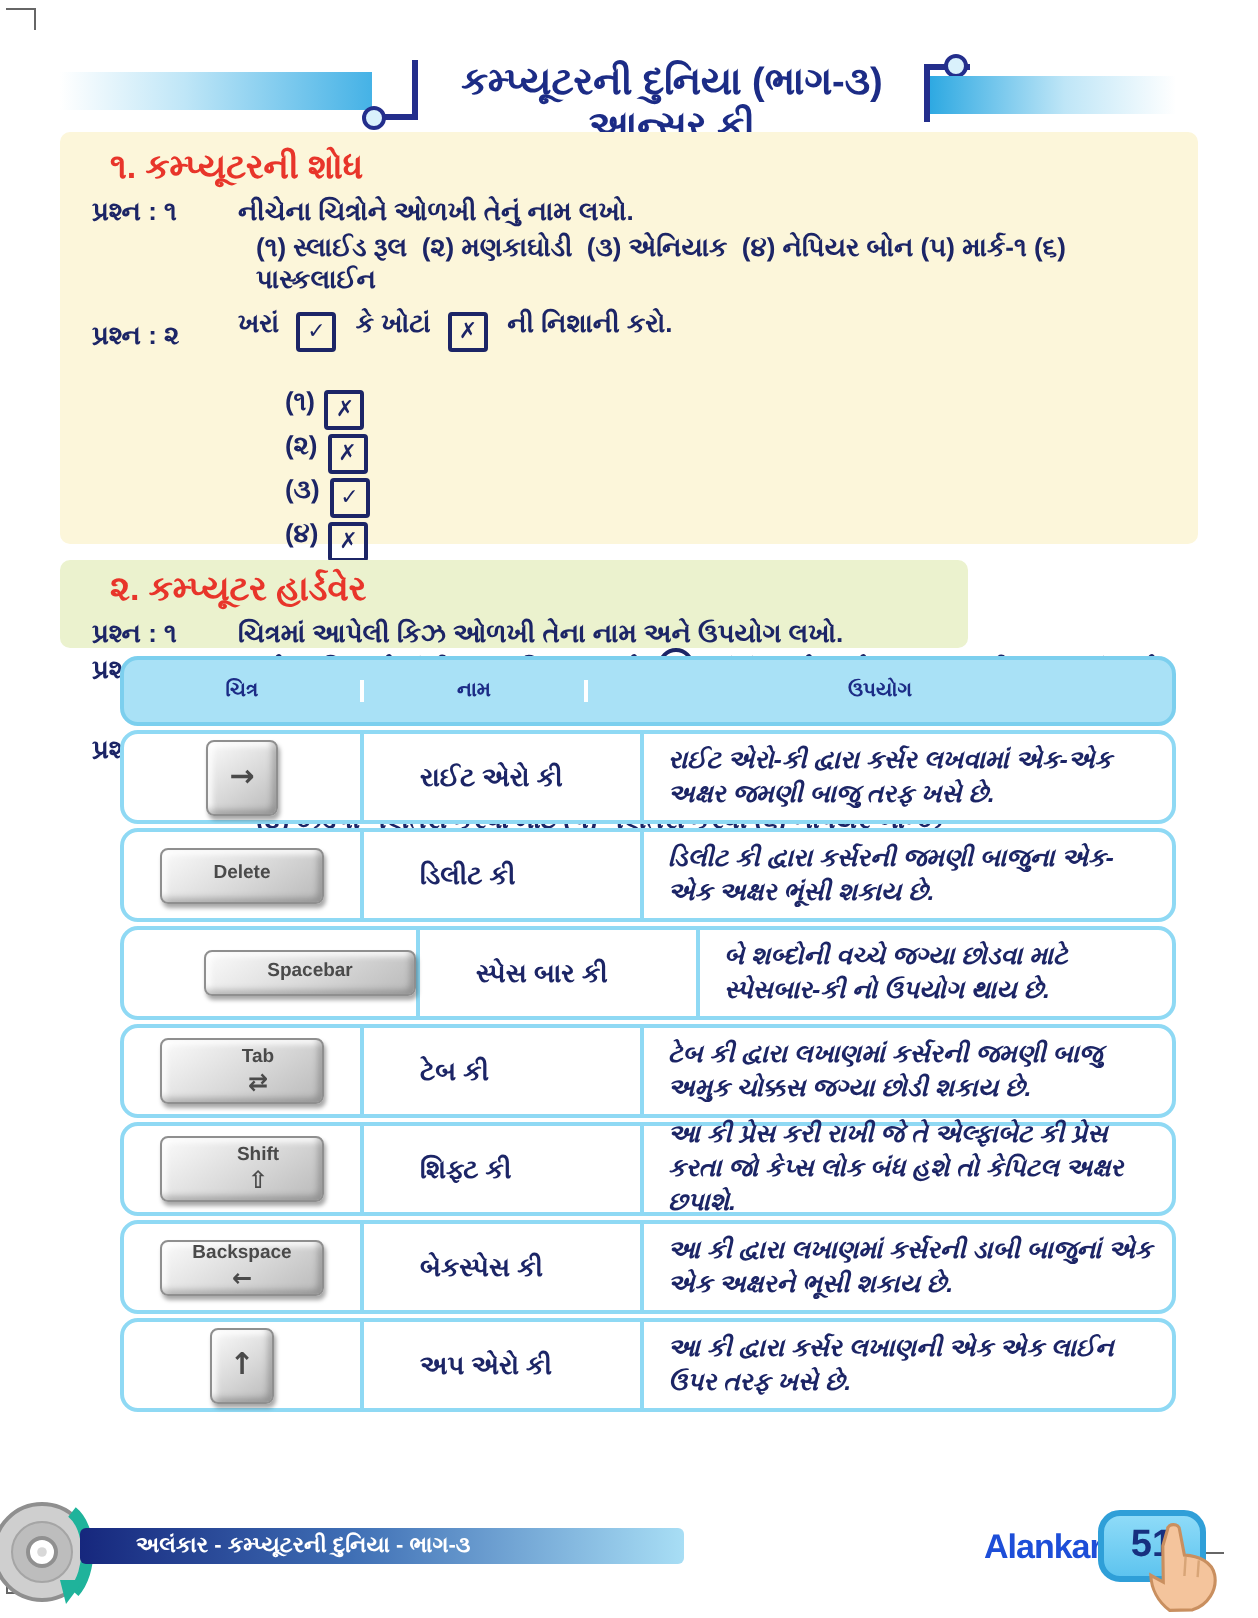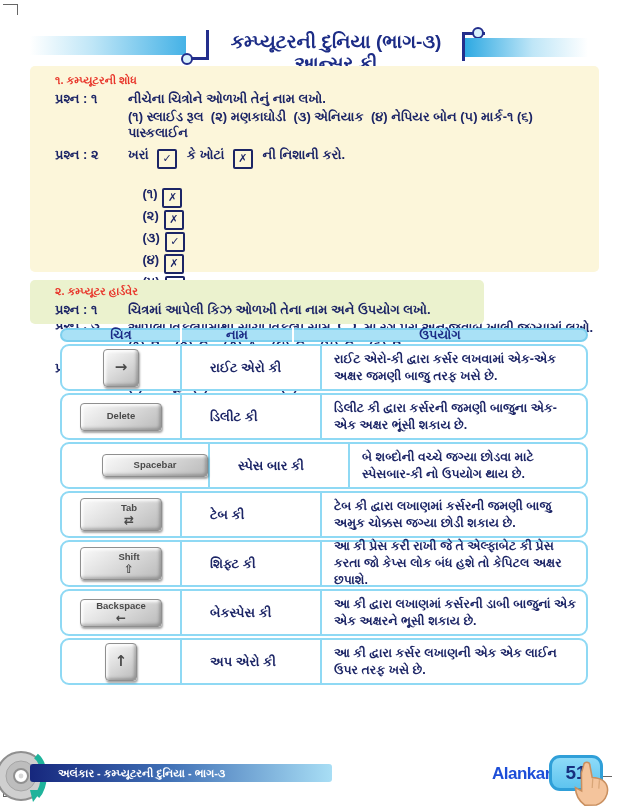--- a/index.html
+++ b/index.html
@@ -28,65 +28,65 @@
   .hdr-dot-r{position:absolute;left:472px;top:27px;width:8px;height:8px;border-radius:50%;
     border:2px solid #232e8c;background:#d9f1fc;}
   .hdr-bar-r{position:absolute;left:465px;top:38px;width:123px;height:19px;
     background:linear-gradient(to right,#2ea9e2,#bfe6f7 55%,#ffffff);}
 
   
   .panel1{position:absolute;left:30px;top:66px;width:569px;height:206px;
     background:#fcf6da;border-radius:5px;padding:6px 0 0 0;box-sizing:border-box;}
   .panel2{position:absolute;left:30px;top:280px;width:454px;height:44px;
     background:#ebf2ce;border-radius:5px;padding:3px 0 0 0;box-sizing:border-box;}
-  .sec-head{font-size:11px;font-weight:bold;color:#e8352a;padding-left:25px;margin:2px 0 4px 0;}
-  .qline{display:flex;padding-left:25px;font-size:13px;font-weight:bold;margin:3px 0 2px 0;}
+  .sec-head{font-size:17px;font-weight:bold;color:#e8352a;padding-left:25px;margin:2px 0 4px 0;}
+  .qline{display:flex;font-size:13px;font-weight:bold;margin:3px 0 2px 16px;align-items:flex-end;}
   .qlabel{flex:0 0 62px;}
   .qtext{flex:1;padding-left:11px;}
   .aline{padding-left:98px;font-size:13px;font-weight:bold;margin:1px 12px 6px 0;white-space:pre-wrap;}
   .chkbox{display:inline-block;width:15px;height:15px;border:2px solid #1c2566;border-radius:2px;
     font-family:"DejaVu Sans",sans-serif;font-size:11px;line-height:14px;text-align:center;
     color:#1c2566;font-weight:bold;vertical-align:-3px;margin:0 4px;background:transparent;}
   .chkbox.big{width:16px;height:16px;line-height:15px;margin:0 6px 0 5px;}
   .circle-ic{display:inline-block;width:14px;height:14px;border:2px solid #1c2566;border-radius:50%;
     vertical-align:-3px;margin:0 4px;}
   .abc{letter-spacing:1px;}
 
   
   .tbl{position:absolute;left:60px;top:328px;width:528px;}
   .thead{display:flex;background:#a9e1f6;border:2px solid #7ccfee;border-radius:9px;
-    height:14px;align-items:center;font-size:13px;font-weight:bold;color:#1c2c86;box-sizing:border-box;}
+    height:35px;align-items:center;font-size:10px;font-weight:bold;color:#1c2c86;box-sizing:border-box;}
   .thead .hc{text-align:center;}
   .thead .hc1{flex:0 0 118px;border-right:2px solid #ffffff;}
   .thead .hc2{flex:0 0 110px;border-right:2px solid #ffffff;}
   .thead .hc3{flex:1;}
   .trow{display:flex;background:#ffffff;border:2px solid #8fd9f4;border-radius:9px;
     height:47px;margin-top:2px;align-items:stretch;box-sizing:border-box;}
   .tc{display:flex;align-items:center;}
   .tc1{flex:0 0 118px;justify-content:center;border-right:2px solid #8fd9f4;}
   .tc2{flex:0 0 110px;justify-content:flex-start;padding-left:28px;border-right:2px solid #8fd9f4;
     font-size:13px;font-weight:bold;}
-  .tc3{flex:1;padding:2px 8px 2px 12px;font-size:12.5px;font-weight:bold;line-height:1.35;}
+  .tc3{flex:1;padding:2px 8px 2px 12px;font-size:12.5px;font-weight:bold;line-height:1.35;font-style:italic;}
 
   
   .keycap{display:flex;flex-direction:column;align-items:center;justify-content:center;
     background:linear-gradient(145deg,#fbfbfb,#d8d8d8 55%,#b9b9b9);
     border:1px solid #8f8f8f;border-radius:4px;color:#4a4a4a;
     box-shadow:inset -2px -2px 3px rgba(0,0,0,.22),inset 2px 2px 3px rgba(255,255,255,.95),1px 2px 2px rgba(0,0,0,.35);}
   .k-label{font-size:9.5px;font-weight:bold;line-height:1.1;}
   .k-glyph{font-family:"DejaVu Sans",sans-serif;font-size:12px;line-height:1;font-weight:bold;}
   .k-big .k-label{font-size:15px;font-family:"DejaVu Sans",sans-serif;}
   .k-sq{width:34px;height:36px;}
   .k-wide{width:80px;height:26px;}
   .k-xwide{width:104px;height:21px;margin-left:40px;}
   .k-mid{width:64px;height:31px;padding-left:16px;}
   .k-tall{width:30px;height:36px;}
 
   
-  .foot-strip{position:absolute;left:30px;top:764px;width:302px;height:18px;border-radius:3px;
+  .foot-strip{position:absolute;left:40px;top:764px;width:302px;height:18px;border-radius:3px;
     background:linear-gradient(90deg,#16277d,#3f6fb5 45%,#a8def5);
     color:#ffffff;font-size:11px;font-weight:bold;line-height:18px;padding-left:28px;box-sizing:border-box;}
   .brand{position:absolute;left:492px;top:764px;font-size:17px;font-weight:bold;color:#1d4ed8;
     letter-spacing:-0.5px;}
   .brand .tick{position:absolute;right:-5px;top:-2px;width:4px;height:4px;background:#e02020;border-radius:1px;}
   .page-badge{position:absolute;left:549px;top:755px;width:54px;height:36px;border-radius:11px;
     border:3px solid #2f9fd8;background:linear-gradient(#8edbf8,#5ec4ef);box-sizing:border-box;
     display:flex;align-items:center;justify-content:center;
     font-size:19px;font-weight:bold;color:#17307f;}
   .cd-wrap{position:absolute;left:-4px;top:746px;}

